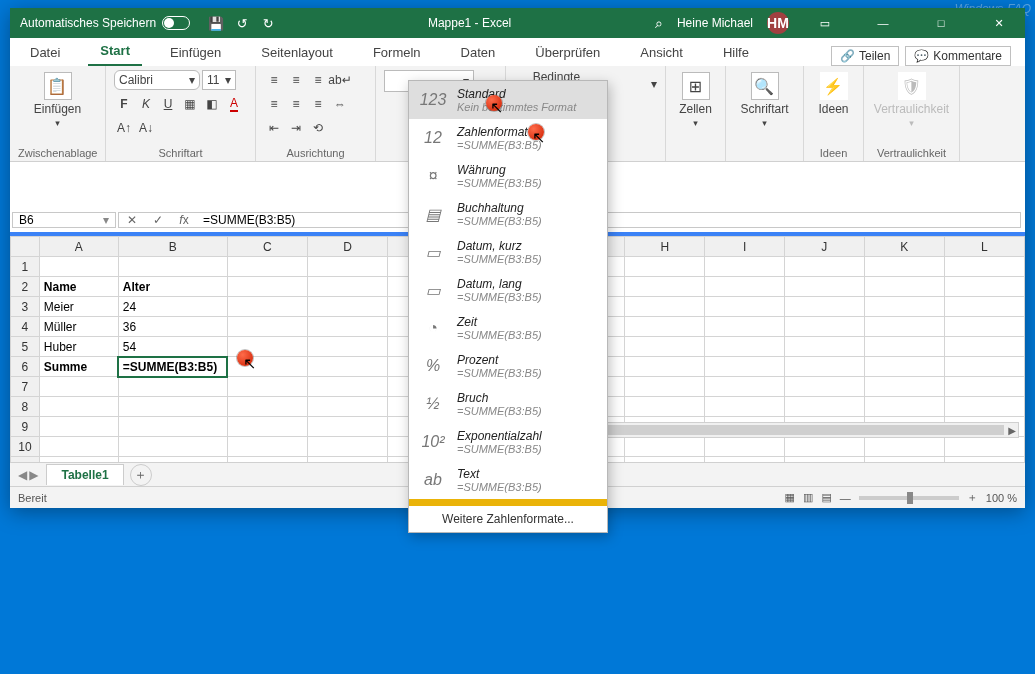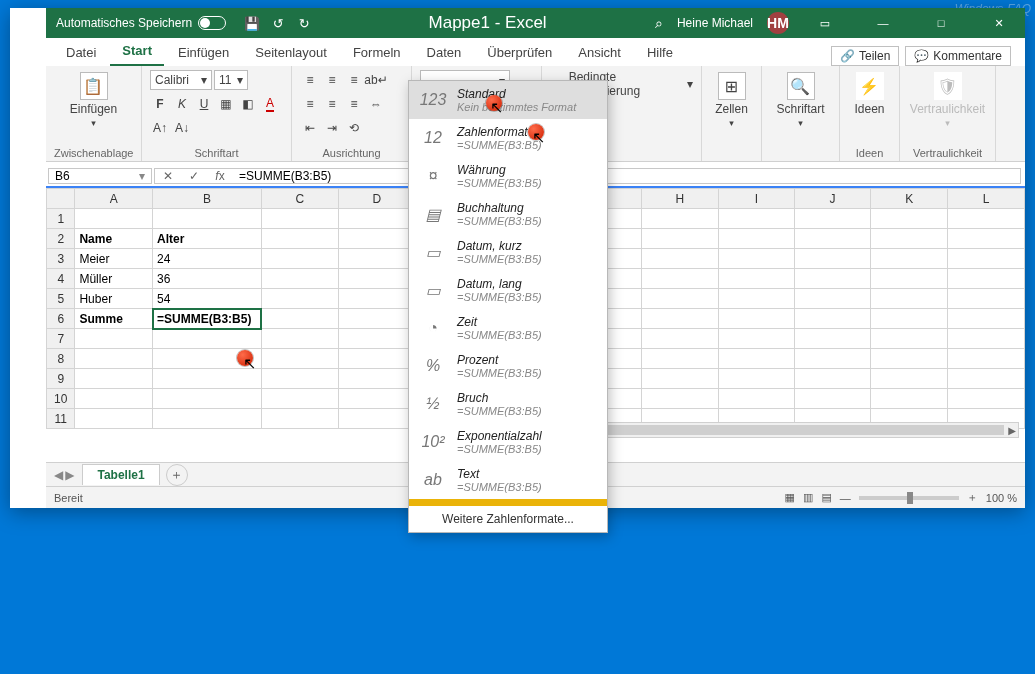--- a/index.html
+++ b/index.html
@@ -1,43 +1,43 @@
 <!DOCTYPE html>
 <html><head>
 <meta charset="utf-8">
 <style>
   * { box-sizing: border-box; margin:0; padding:0; font-family: "Segoe UI", Tahoma, sans-serif; }
   body { background:#0078d7; width:1035px; height:674px; overflow:hidden; position:relative;}
-  .window { position:absolute; top:8px; left:10px; width:1015px; height:500px; background:#fff; box-shadow:0 4px 20px rgba(0,0,0,.35); display:flex; flex-direction:column;padding-left:36px;}
+  .window { position:absolute; top:8px; left:10px; width:1015px; height:500px; background:#fff; box-shadow:0 4px 20px rgba(0,0,0,.35); display:flex; flex-direction:column;}
   .titlebar { height:30px; background:#1e7145; color:#fff; display:flex; align-items:center; font-size:12px; }
   .titlebar .autosave { display:flex; align-items:center; gap:6px; padding:0 10px;}
   .toggle { width:28px; height:14px; border:1px solid #fff; border-radius:7px; position:relative;}
   .toggle::after{content:"";position:absolute;left:1px;top:1px;width:10px;height:10px;border-radius:50%;background:#fff;}
   .qat { display:flex; gap:10px; padding:0 8px; color:#fff; align-items:center;}
   .qat .ico { width:16px; height:16px; display:flex; align-items:center; justify-content:center;font-size:13px;}
-  .title-center{flex:1; text-align:center; font-size:17px;}
+  .title-center{flex:1; text-align:center; font-size:12px;}
   .title-right{display:flex;align-items:center;gap:14px;padding-right:4px;}
   .avatar{width:22px;height:22px;border-radius:50%;background:#a04040;display:flex;align-items:center;justify-content:center;font-size:14px;font-weight:bold;color:#fff;}
   .winbtn{width:44px;height:30px;display:flex;align-items:center;justify-content:center;color:#fff;font-size:11px;}
-  .ribbon-tabs{height:28px;display:flex;align-items:flex-end;background:#fff;border-bottom:0; padding:0 8px; gap:2px; font-size:13px; color:#444;}
+  .ribbon-tabs{height:28px;display:flex;align-items:flex-end;background:#fff;border-bottom:0; padding:0 8px; gap:16px; font-size:13px; color:#444;}
   .ribbon-tabs .tab{padding:5px 12px 6px;cursor:default;}
   .ribbon-tabs .tab.active{color:#1e7145;border-bottom:2px solid #1e7145;font-weight:600;}
   .ribbon-actions{margin-left:auto;display:flex;gap:6px;padding-right:6px;align-items:center;}
   .ribbon-actions .btn{border:1px solid #c0c0c0;padding:2px 8px;font-size:12px;display:flex;align-items:center;gap:4px;color:#333;}
   .ribbon{height:96px;background:#f3f3f3;border-bottom:1px solid #d0d0d0;display:flex;font-size:12px;color:#444;position:relative;}
   .group{border-right:1px solid #d8d8d8;padding:4px 8px 2px;display:flex;flex-direction:column;justify-content:space-between;}
   .group-label{text-align:center;font-size:11px;color:#666;padding-top:2px;white-space:nowrap;}
   .btnlg{display:flex;flex-direction:column;align-items:center;gap:2px;padding:2px 4px;}
   .btnlg .bigico{width:28px;height:28px;border:1px solid #bbb;background:#fff;display:flex;align-items:center;justify-content:center;font-size:16px;}
   .font-controls{display:flex;flex-direction:column;gap:4px;}
   .row{display:flex;gap:2px;align-items:center;}
   .combo{border:1px solid #bbb;background:#fff;height:20px;display:flex;align-items:center;padding:0 4px;font-size:12px;min-width:50px;justify-content:space-between;}
   .combo.small{min-width:34px;}
   .smbtn{width:20px;height:20px;border:1px solid transparent;display:flex;align-items:center;justify-content:center;font-size:12px;}
-  .formula-bar{height:26px;border-bottom:2px solid #3b82f6;display:flex;align-items:flex-end;font-size:12px;}
+  .formula-bar{height:26px;border-bottom:4px solid #3b82f6;display:flex;align-items:flex-start;font-size:12px;margin-top:48px;}
   .name-box{width:104px;border:1px solid #c8c8c8;margin:2px;display:flex;align-items:center;padding:0 6px;justify-content:space-between;background:#fff;}
   .fx-area{flex:1;display:flex;align-items:center;border:1px solid #c8c8c8;margin:2px 4px 2px 0;background:#fff;}
   .fx-btn{width:26px;text-align:center;color:#666;}
   .fx-input{flex:1;padding:0 6px;}
   .sheet-area{flex:1;position:relative;overflow:hidden;background:#fff;}
   table.grid{border-collapse:collapse;table-layout:fixed;}
   table.grid th, table.grid td{border:1px solid #d4d4d4;height:20px;font-size:12px;padding:0 4px;overflow:hidden;white-space:nowrap;}
   table.grid th{background:#f0f0f0;font-weight:normal;color:#333;text-align:center;}
   .corner{width:30px;background:#f0f0f0;border:1px solid #d4d4d4;}
   .rowhdr{width:30px;text-align:center;background:#f0f0f0;}
@@ -124,21 +124,21 @@
       <div class="btnlg">
         <div class="bigico">📋</div>
         <span>Einfügen</span>
         <span style="font-size:9px;">▾</span>
       </div>
       <div class="group-label">Zwischenablage</div>
     </div>
     <div class="group" style="width:150px;">
       <div class="font-controls">
         <div class="row">
-          <div class="combo" style="width:62px;">
+          <div class="combo" style="width:86px;border-radius:6px;">
               <span>Calibri</span>
               <span>▾</span>
             </div>
           <div class="combo small">
               <span>11</span>
               <span>▾</span>
             </div>
         </div>
         <div class="row">
           <div class="smbtn">

